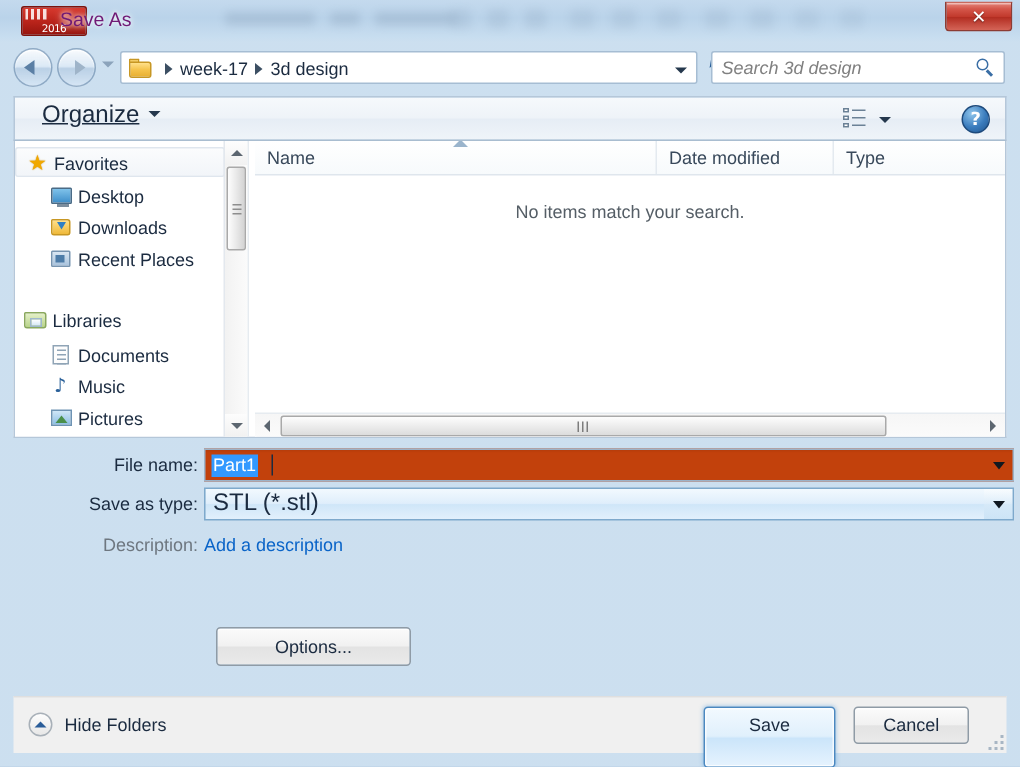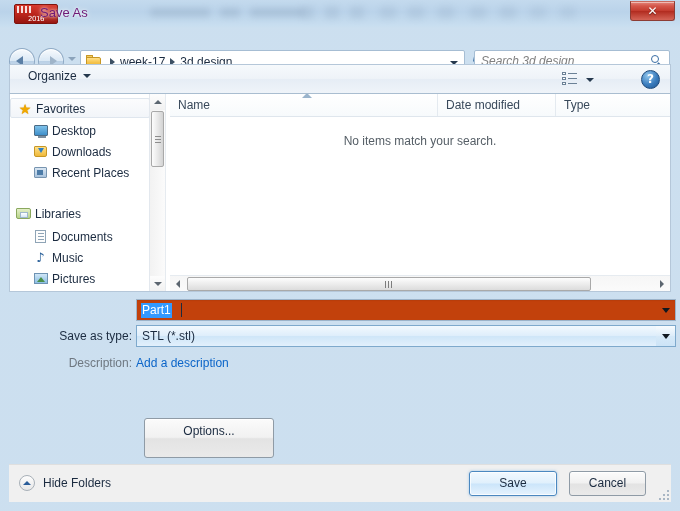--- a/index.html
+++ b/index.html
@@ -107,21 +107,21 @@
     font-size: 12px;
     font-weight: bold;
     color: #fff;
     text-shadow: 0 1px 1px rgba(0,0,0,.45);
     line-height: 16px;
   }
 
   
   #navbar {
     position: absolute;
-    left: 0; top: 44px; width: 680px; height: 34px;
+    left: 0; top: 28px; width: 680px; height: 34px;
   }
   .navbtn {
     position: absolute;
     top: 4px;
     width: 26px; height: 26px;
     border-radius: 50%;
     background: linear-gradient(180deg, rgba(255,255,255,.85) 0%, rgba(225,236,247,.7) 48%, rgba(180,203,226,.75) 52%, rgba(214,230,245,.85) 100%);
     border: 1px solid rgba(125,155,185,.8);
     box-shadow: inset 0 1px 1px rgba(255,255,255,.9);
     box-sizing: border-box;
@@ -266,26 +266,27 @@
     background: linear-gradient(180deg,#f6f9fc 0%, #eef3f8 48%, #e6edf5 52%, #eff4f9 100%);
     border: 1px solid #b5c7d9;
     border-bottom: 1px solid #a9bdd0;
     box-sizing: border-box;
   }
   .tbitem {
     position: absolute;
     top: 0; height: 21px;
     line-height: 21px;
     padding: 0 7px;
-    font-size: 12px;
+    font-size: 16px;
     color: #1b2b40;
     white-space: nowrap;
     border: 1px solid transparent;
     border-radius: 2px;
     box-sizing: border-box;
+    text-decoration: underline;
   }
   #tb-organize { left: 10px; }
   #tb-organize .caret {
     display: inline-block;
     margin-left: 6px;
     width: 0; height: 0;
     border-left: 4px solid transparent;
     border-right: 4px solid transparent;
     border-top: 4px solid #25384d;
     vertical-align: middle;
@@ -591,21 +592,21 @@
   }
   #savetype-combo {
     top: 29px;
     width: 540px;
     border-color: #7ea9cc;
     background: linear-gradient(180deg,#f2f9fe 0%, #dfeefb 48%, #cfe6f8 52%, #e2f0fc 100%);
   }
   #savetype-value {
     position: absolute;
     left: 5px; top: 2px;
-    font-size: 12px;
+    font-size: 16px;
     line-height: 16px;
     color: #1b2b40;
     white-space: nowrap;
   }
   .combo-arrow {
     position: absolute;
     right: 0; top: 0;
     width: 19px; height: 20px;
   }
   .combo-arrow .t {
@@ -630,21 +631,21 @@
     box-shadow: inset 0 1px 0 #fff;
     box-sizing: border-box;
     text-align: center;
     font-size: 12px;
     line-height: 23px;
     color: #1b2b40;
     cursor: default;
   }
   #options-button {
     left: 135px; top: 122px;
-    width: 130px; height: 40px;
+    width: 130px; height: 26px;
     line-height: 24px;
   }
 
   
   #footer {
     position: absolute;
     left: 9px; top: 464px;
     width: 662px; height: 38px;
     background: #f0f0f0;
     border-top: 1px solid #dfdfdf;
@@ -673,21 +674,21 @@
   #hide-folders-icon .t {
     position: absolute;
     left: 3px; top: 5px;
     width: 0; height: 0;
     border-left: 4px solid transparent;
     border-right: 4px solid transparent;
     border-bottom: 4px solid #2a5d99;
   }
   #save-button {
     left: 460px; top: 6px;
-    width: 88px; height: 25px;
+    width: 88px; height: 41px;
     border: 1px solid #4b88c0;
     background: linear-gradient(180deg,#f2f9ff 0%, #e0f0fc 48%, #cbe5fa 52%, #e6f3fe 100%);
     box-shadow: inset 0 0 0 1px rgba(255,255,255,.75), 0 0 3px rgba(90,160,220,.55);
   }
   #cancel-button {
     left: 560px; top: 6px;
     width: 77px; height: 25px;
   }
 
   
@@ -880,20 +881,21 @@
             <i class="grip"></i>
           </div>
         <div class="sb-right">
             <i class="t"></i>
           </div>
       </div>
     </div>
   </div>
 
   <div id="form-area">
+    <div id="label-filename" class="form-label">File name:</div>
     <div id="filename-combo" class="combo">
       <span id="filename-value">Part1</span>
       <i id="filename-caret"></i>
       <span class="combo-arrow">
           <i class="t"></i>
         </span>
     </div>
 
     <div id="label-savetype" class="form-label">Save as type:</div>
     <div id="savetype-combo" class="combo">

